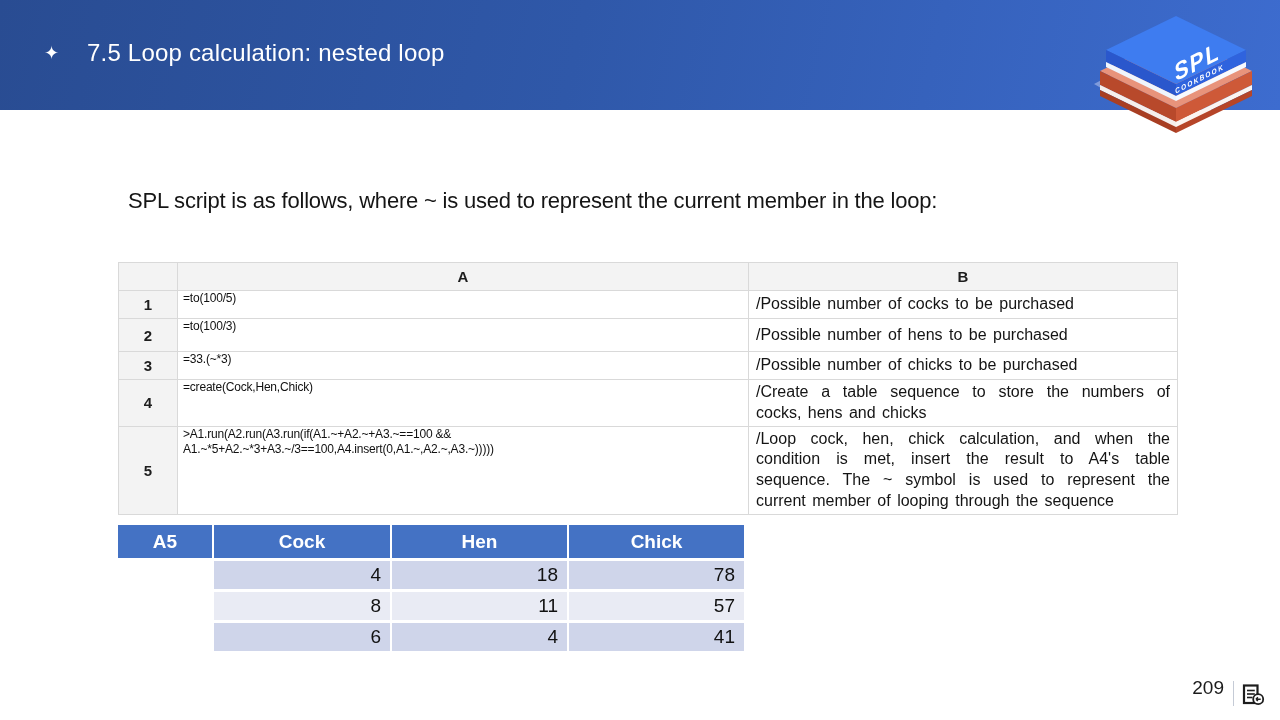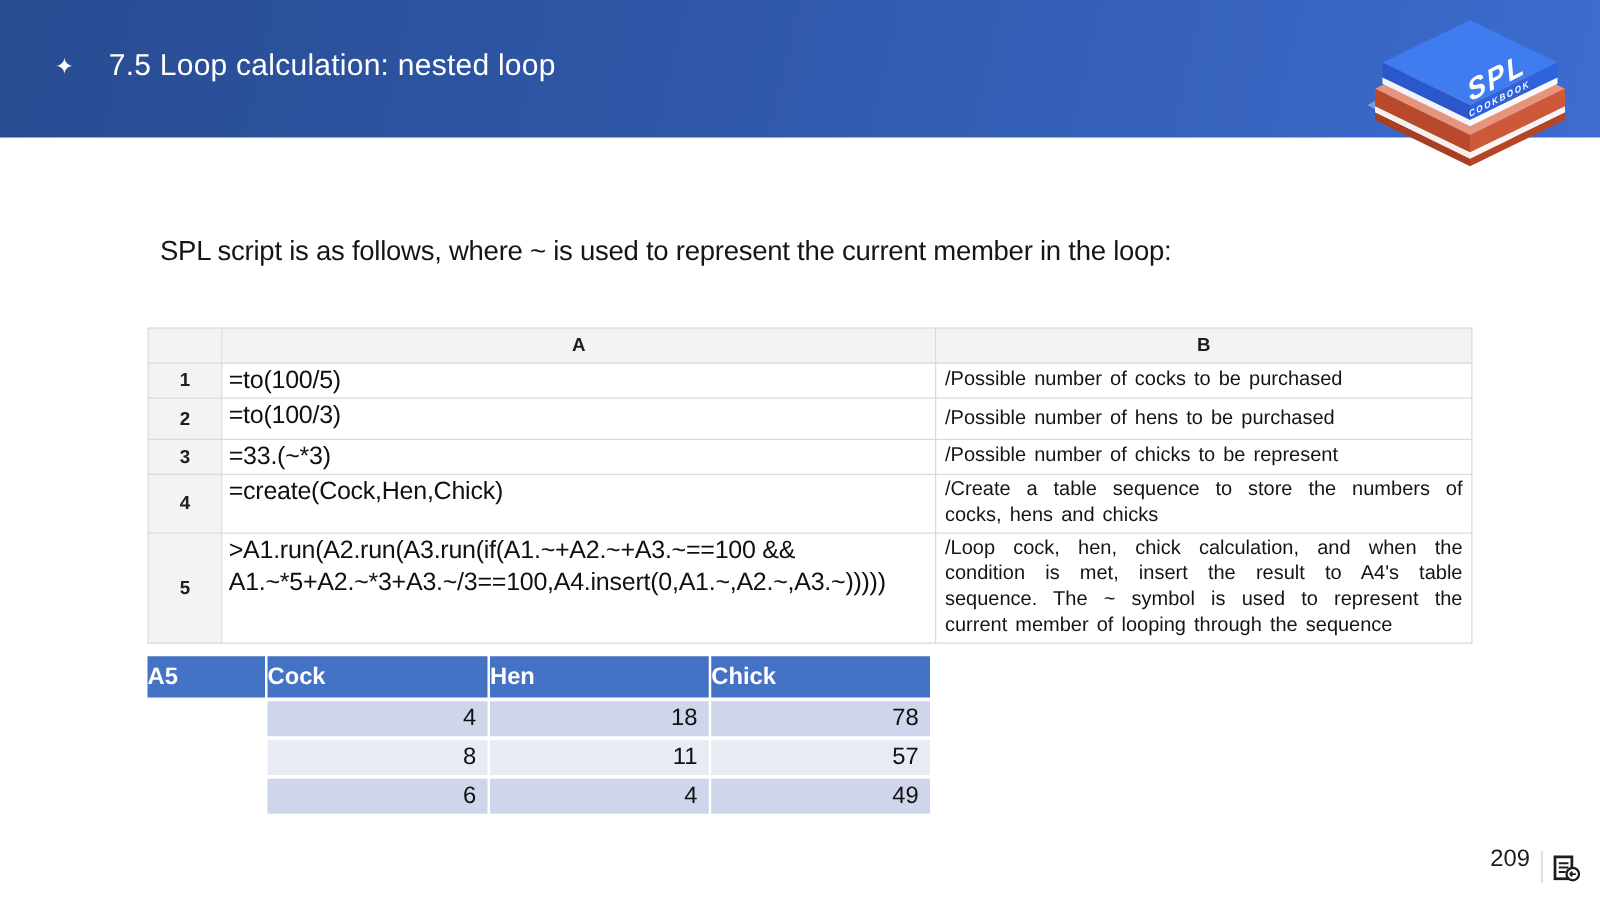--- a/index.html
+++ b/index.html
@@ -29,35 +29,35 @@
   .code-table{
     position:absolute;left:118px;top:262px;width:1059px;
     border-collapse:collapse;table-layout:fixed;
   }
   .code-table th,.code-table td{border:1px solid #D9D9D9;overflow:hidden;}
   .code-table .head-cell,.code-table .num-cell{
     background:#F3F3F3;font-weight:bold;text-align:center;color:#1d1d1d;
     font-size:15px;vertical-align:middle;padding:0;
   }
   .code-table .cell-a{
-    background:#ffffff;font-size:20px;color:#101010;text-align:left;
+    background:#ffffff;font-size:12px;color:#101010;text-align:left;
     vertical-align:top;padding:0 5px;line-height:1.3;letter-spacing:-0.2px;
   }
   .code-table .cell-b{
     background:#ffffff;font-size:16px;color:#141414;text-align:justify;
     vertical-align:middle;padding:2px 7px;line-height:1.3;word-spacing:2px;
   }
   
   .result-table{
     position:absolute;left:116px;top:522px;border-collapse:separate;
     border-spacing:2px 3px;table-layout:fixed;
   }
   .result-table th{
     background:#4472C4;color:#ffffff;font-size:19px;font-weight:bold;
-    height:33px;text-align:left;vertical-align:middle;padding:0;
+    height:33px;text-align:center;vertical-align:middle;padding:0;
   }
   .result-table td{
     font-size:19px;color:#111111;text-align:right;padding:0 9px 0 0;
     height:28px;vertical-align:middle;
   }
   .result-table tr.row-dark td{background:#CFD5EA;}
   .result-table tr.row-light td{background:#E9EBF4;}
   .result-table td.spacer-cell{background:transparent !important;}
   
   .page-number{
@@ -122,21 +122,21 @@
       <td class="cell-b">/Possible number of cocks to be purchased</td>
     </tr>
     <tr style="height:33px">
       <td class="num-cell">2</td>
       <td class="cell-a">=to(100/3)</td>
       <td class="cell-b">/Possible number of hens to be purchased</td>
     </tr>
     <tr style="height:28px">
       <td class="num-cell">3</td>
       <td class="cell-a">=33.(~*3)</td>
-      <td class="cell-b">/Possible number of chicks to be represent</td>
+      <td class="cell-b">/Possible number of chicks to be purchased</td>
     </tr>
     <tr style="height:34px">
       <td class="num-cell">4</td>
       <td class="cell-a">=create(Cock,Hen,Chick)</td>
       <td class="cell-b">/Create a table sequence to store the numbers of cocks, hens and chicks</td>
     </tr>
     <tr style="height:49px">
       <td class="num-cell">5</td>
       <td class="cell-a">&gt;A1.run(A2.run(A3.run(if(A1.~+A2.~+A3.~==100 &amp;&amp; A1.~*5+A2.~*3+A3.~/3==100,A4.insert(0,A1.~,A2.~,A3.~)))))</td>
       <td class="cell-b">/Loop cock, hen, chick calculation, and when the condition is met, insert the result to A4's table sequence. The ~ symbol is used to represent the current member of looping through the sequence</td>
@@ -167,21 +167,21 @@
     <tr class="row-light">
       <td class="spacer-cell"></td>
       <td>8</td>
       <td>11</td>
       <td>57</td>
     </tr>
     <tr class="row-dark">
       <td class="spacer-cell"></td>
       <td>6</td>
       <td>4</td>
-      <td>49</td>
+      <td>41</td>
     </tr>
   </tbody>
     </table>
 
   <div class="page-number">209</div>
   <div class="footer-divider"></div>
   <svg class="return-icon" width="23" height="23" viewBox="0 0 23 23">
     <rect x="2" y="2.5" width="13.5" height="17.5" fill="none" stroke="#1d1d1d" stroke-width="2.2"></rect>
     <line x1="5" y1="7.5" x2="12.8" y2="7.5" stroke="#1d1d1d" stroke-width="1.6"></line>
     <line x1="5" y1="11" x2="12.8" y2="11" stroke="#1d1d1d" stroke-width="1.6"></line>

